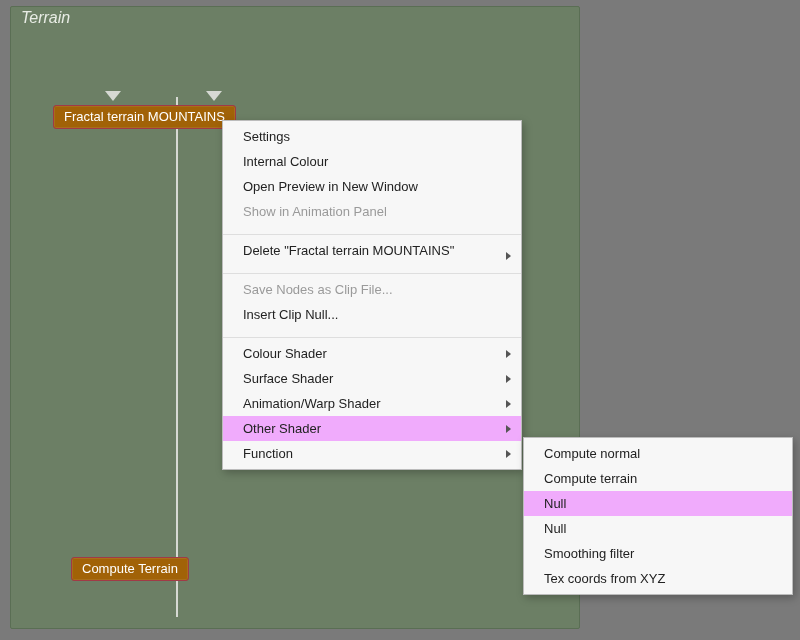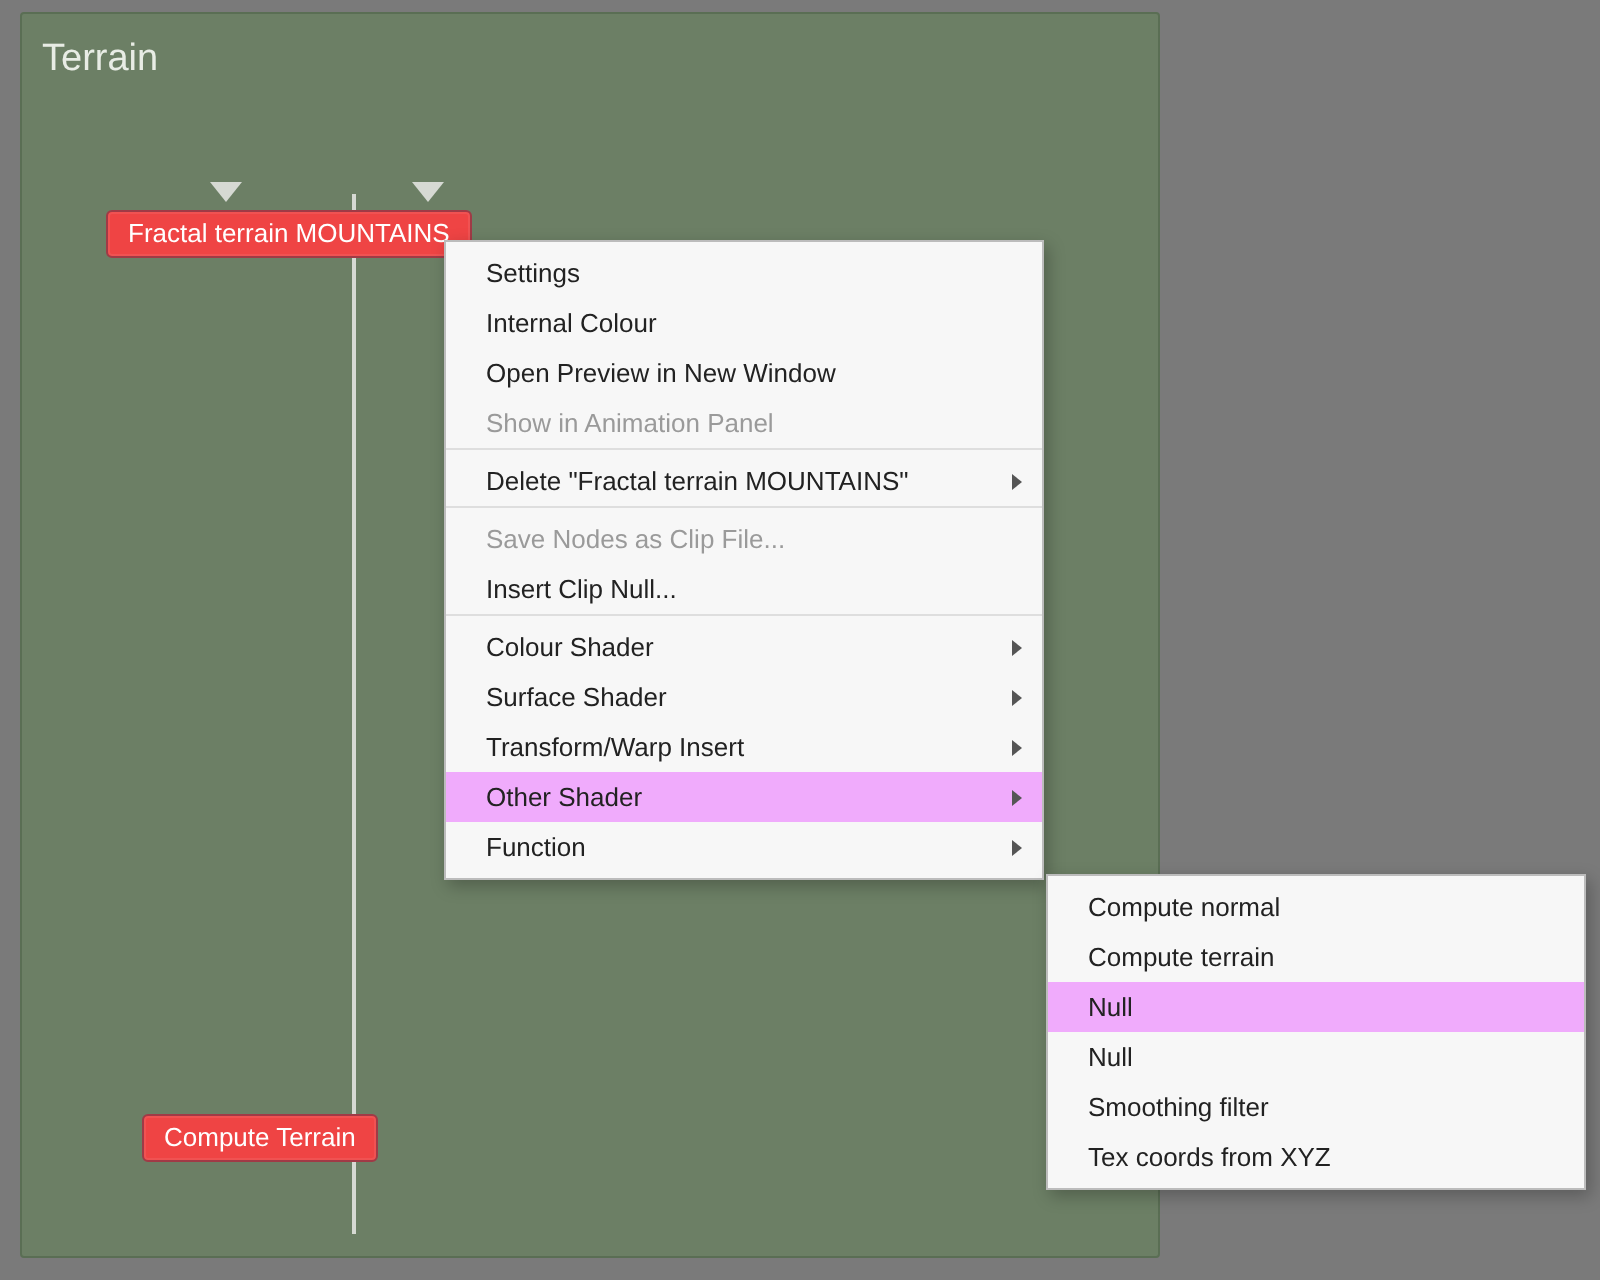--- a/index.html
+++ b/index.html
@@ -16,23 +16,24 @@
   .panel {
     position: absolute;
     left: 10px; top: 6px;
     width: 570px; height: 623px;
     background: #6c7f65;
     border: 1px solid #5a6e54;
     border-radius: 2px;
   }
   .panel-title {
     position: absolute;
-    left: 10px; top: 12px;
+    left: 10px; top: 2px;
     color: #e8ece5;
-    font-size: 19px;
+    font-size: 16px;
+    font-style: italic;
   }
 
   
   .wire {
     position: absolute;
     left: 165px; top: 90px;
     width: 2px; height: 520px;
     background: #d6d9d3;
   }
 
@@ -42,21 +43,21 @@
     width: 0; height: 0;
     border-left: 8px solid transparent;
     border-right: 8px solid transparent;
     border-top: 10px solid #d6d9d3;
   }
   .arrow-a { left: 94px;  top: 84px; }
   .arrow-b { left: 195px; top: 84px; }
 
   .node {
     position: absolute;
-    background: #ef4444;
+    background: #a16207;
     color: #fff;
     border: 1px solid #a03a46;
     border-radius: 3px;
     padding: 3px 10px 4px 10px;
     font-size: 13px;
     box-shadow: 0 0 0 1px rgba(255,255,255,0.08) inset;
     white-space: nowrap;
   }
   .node-mountains { left: 42px;  top: 98px; }
   .node-compute   { left: 60px;  top: 550px; }
@@ -74,21 +75,21 @@
   .menu.sub  { left: 523px; top: 437px; width: 210px; }
 
   .menu-item {
     position: relative;
     padding: 5px 26px 5px 20px;
     cursor: default;
     color: #222;
     white-space: nowrap;
   }
   .menu-item.disabled { color: #9a9a9a; }
-  .menu-item.sep-after { border-bottom: 1px solid #dedede; padding-bottom: 5px; margin-bottom: 3px; }
+  .menu-item.sep-after { border-bottom: 1px solid #dedede; padding-bottom: 15px; margin-bottom: 3px; }
   .menu-item.highlight {
     background: #f0abfc;
   }
   .menu-item .chev {
     position: absolute;
     right: 10px; top: 50%;
     transform: translateY(-50%);
     width: 0; height: 0;
     border-top: 4px solid transparent;
     border-bottom: 4px solid transparent;
@@ -139,21 +140,21 @@
   </div>
   <div class="menu-item">
     <span>Colour Shader</span>
     <span class="chev"></span>
   </div>
   <div class="menu-item">
     <span>Surface Shader</span>
     <span class="chev"></span>
   </div>
   <div class="menu-item">
-    <span>Transform/Warp Insert</span>
+    <span>Animation/Warp Shader</span>
     <span class="chev"></span>
   </div>
   <div class="menu-item highlight">
     <span>Other Shader</span>
     <span class="chev"></span>
   </div>
   <div class="menu-item">
     <span>Function</span>
     <span class="chev"></span>
   </div>

